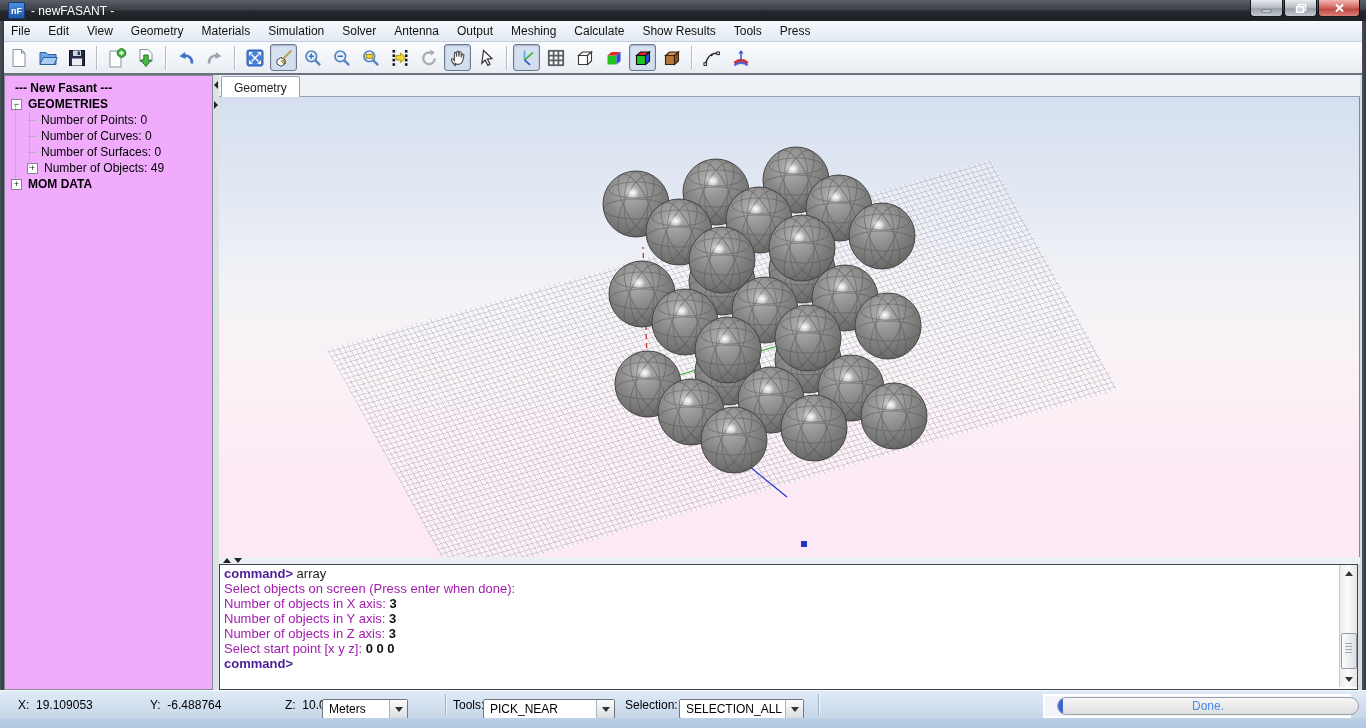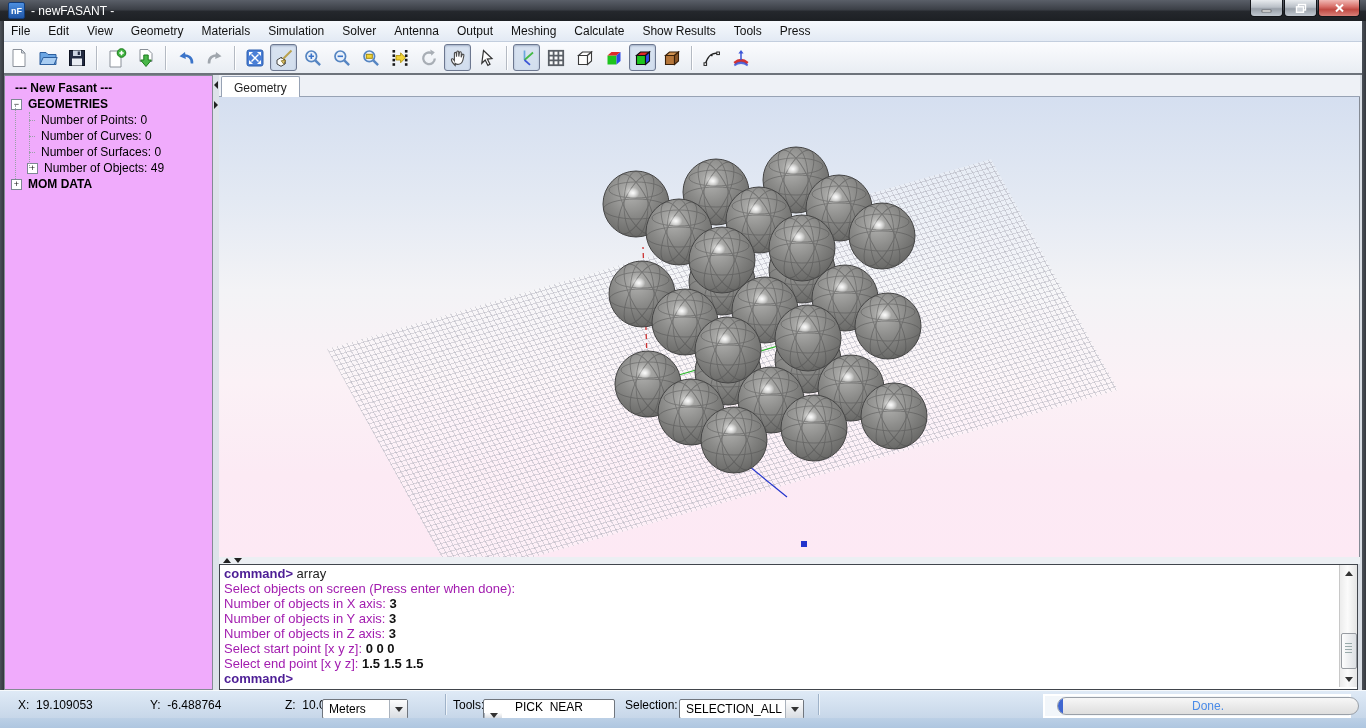--- a/index.html
+++ b/index.html
@@ -765,21 +765,20 @@
   </div>
 
   <div id="console">
     <div id="con-lines">
         <div class="con-line"><span class="seg-cmd">command&gt;</span><span class="seg-plain"> array</span></div>
         <div class="con-line"><span class="seg-dim">Select objects on screen (Press enter when done):</span></div>
         <div class="con-line"><span class="seg-dim">Number of objects in X axis: </span><span class="seg-val">3</span></div>
         <div class="con-line"><span class="seg-dim">Number of objects in Y axis: </span><span class="seg-val">3</span></div>
         <div class="con-line"><span class="seg-dim">Number of objects in Z axis: </span><span class="seg-val">3</span></div>
         <div class="con-line"><span class="seg-dim">Select start point [x y z]: </span><span class="seg-val">0 0 0</span></div>
-        <div class="con-line"><span class="seg-dim">Select end point [x y z]: </span><span class="seg-val">1.5 1.5 1.5</span></div>
         <div class="con-line"><span class="seg-cmd">command&gt;</span></div>
       </div>
     <div id="con-scroll">
       <div class="sc-btn" style="top:0;">
         <div class="tri" style="position:static;border-left:4px solid transparent;border-right:4px solid transparent;border-bottom:5px solid #333;"></div>
       </div>
       <div id="sc-thumb"></div>
       <div class="sc-btn" style="bottom:0;">
         <div class="tri" style="position:static;border-left:4px solid transparent;border-right:4px solid transparent;border-top:5px solid #333;"></div>
       </div>
@@ -793,21 +792,21 @@
 
     <div class="combo" style="left:322px;width:86px;">
       <span class="combo-text">Meters</span>
       <span class="combo-btn">
           <span class="combo-arrow"></span>
         </span>
     </div>
 
     <div class="sb-sep" style="left:445px;"></div>
     <span class="sb-item" style="left:453px;">Tools:</span>
-    <div class="combo" style="left:483px;width:132px;flex-direction:column;">
+    <div class="combo" style="left:483px;width:132px;">
       <span class="combo-text">PICK_NEAR</span>
       <span class="combo-btn">
           <span class="combo-arrow"></span>
         </span>
     </div>
 
     <span class="sb-item" style="left:625px;">Selection:</span>
     <div class="combo" style="left:679px;width:125px;">
       <span class="combo-text">SELECTION_ALL</span>
       <span class="combo-btn">

